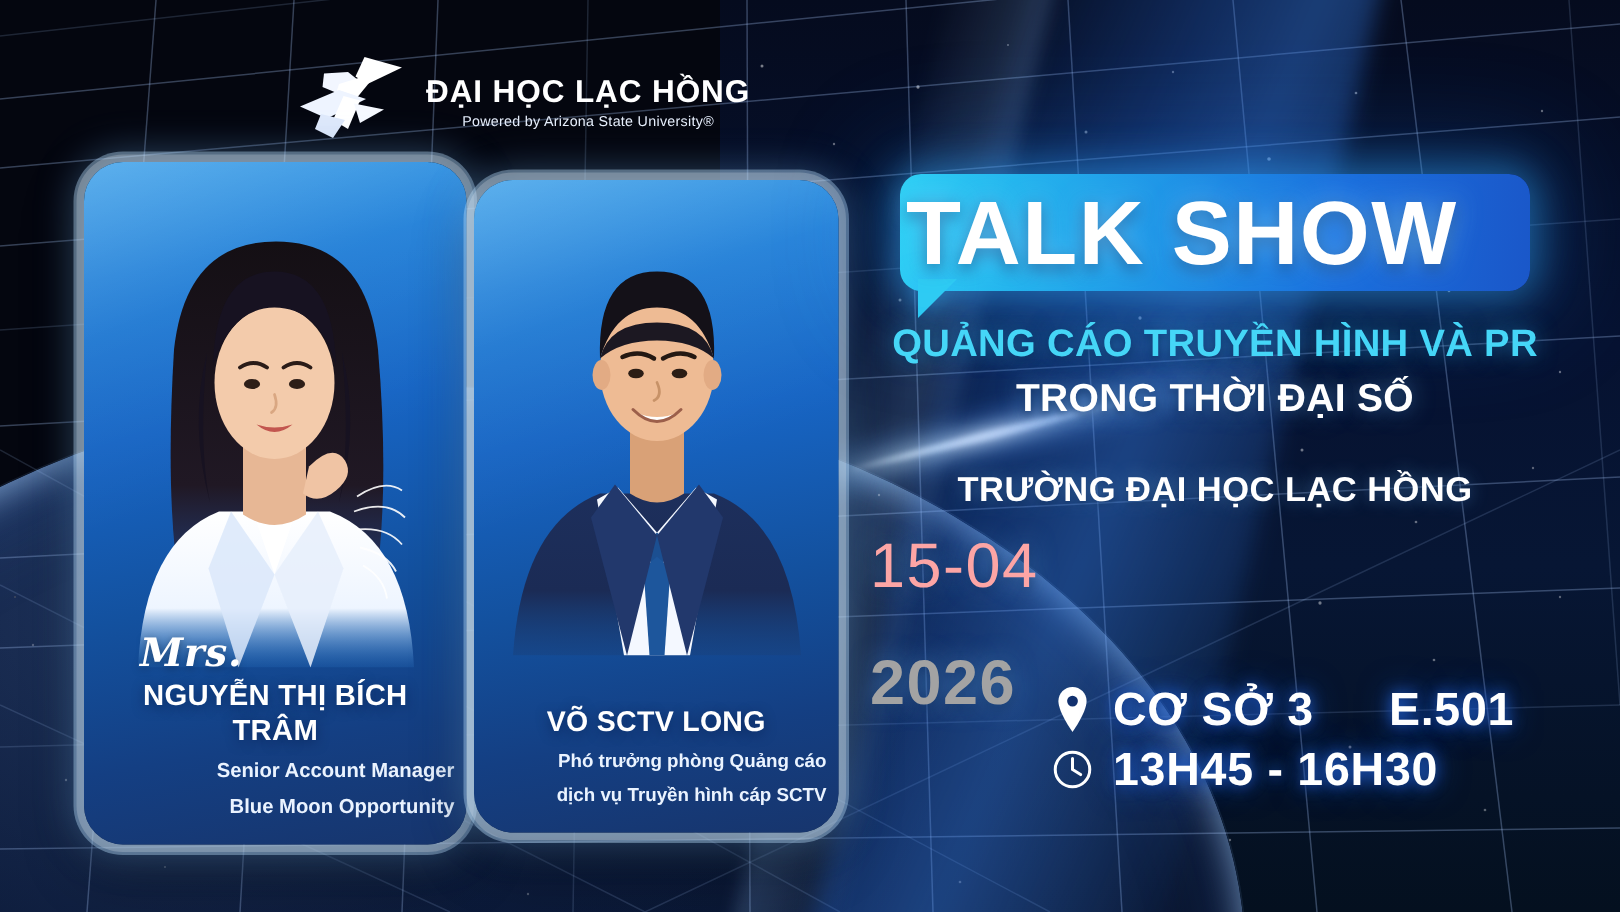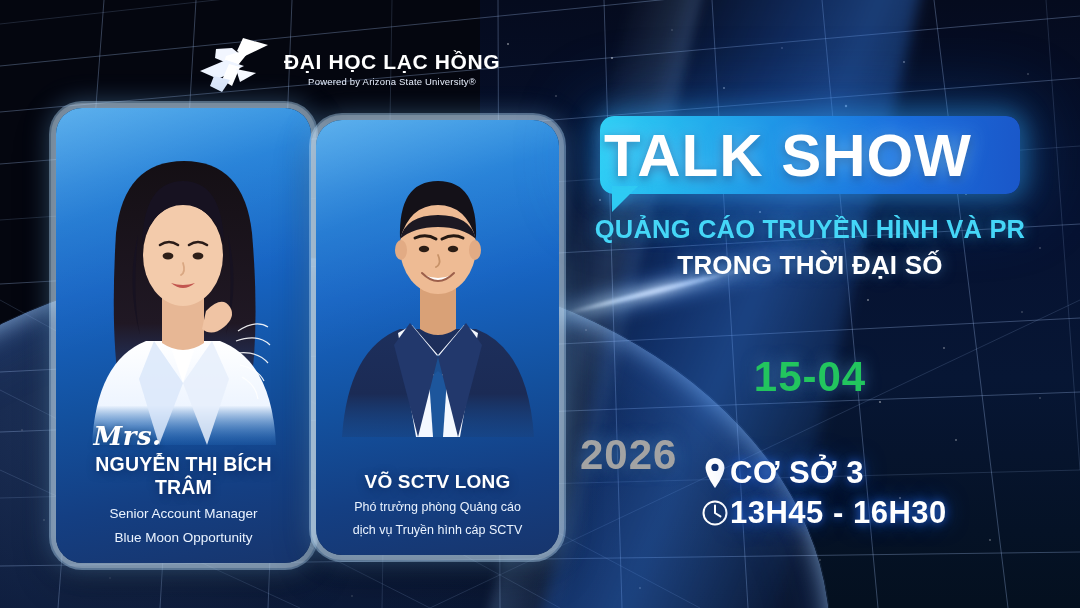--- a/index.html
+++ b/index.html
@@ -120,21 +120,21 @@
     font-size:26px; color:#ffffff; letter-spacing:.5px; line-height:1;
     text-shadow:0 1px 6px rgba(0,0,0,.35);
   }
   .c1 .honorific{ margin-left:-112px; }
   .c2 .honorific{ margin-left:-128px; }
   .sp-name{
     margin-top:4px; font-size:19.5px; font-weight:700; color:#ffffff;
     letter-spacing:.2px; text-shadow:0 2px 8px rgba(0,20,60,.5);
   }
   .c2 .sp-name{ font-size:19px; }
-  .sp-role{ margin-top:6px; font-size:13.5px; color:#eaf3ff; line-height:1.35; font-weight:400; }
+  .sp-role{ margin-top:6px; font-size:13.5px; color:#eaf3ff; line-height:1.35; font-weight:700;text-align:right; }
   .c2 .sp-role{ font-size:12.5px; }
 
   
   .bubble{
     position:absolute; left:600px; top:116px; width:420px; height:78px; border-radius:14px;
     background:linear-gradient(95deg, #2fd0f5 0%, #25b6ee 18%, #1f92e6 44%, #1b6fdd 70%, #1a57c9 100%);
     box-shadow:0 0 26px 6px rgba(50,175,255,.45), 0 0 70px 16px rgba(30,120,240,.25);
   }
   .bubble-tail{
     position:absolute; left:612px; top:186px; width:0; height:0;
@@ -157,33 +157,33 @@
     position:absolute; left:580px; top:250px; width:460px; text-align:center;
     font-size:26px; font-weight:700; color:#ffffff; letter-spacing:.2px;
     text-shadow:0 0 14px rgba(120,200,255,.5), 0 2px 6px rgba(0,20,60,.6);
   }
   .org{
     position:absolute; left:580px; top:313px; width:460px; text-align:center;
     font-size:23px; font-weight:700; color:#ffffff; letter-spacing:.3px;
     text-shadow:0 0 12px rgba(120,200,255,.45), 0 2px 6px rgba(0,20,60,.6);
   }
   .date-d{
-    position:absolute; left:580px; top:356px; width:460px; text-align:center;
-    font-size:42px; font-weight:700; color:#22c55e; letter-spacing:1px; line-height:1.02;
+    position:absolute; left:580px; top:356px; width:460px; 
+    font-size:42px; font-weight:400; color:#fca5a5; letter-spacing:1px; line-height:1.02;
     text-shadow:0 0 16px rgba(110,190,255,.5), 0 3px 8px rgba(0,20,60,.55);
   }
   .date-y{
     position:absolute; left:580px; top:394px; width:460px; text-align:left;
     font-size:42px; font-weight:700; color:#a3a3a3; letter-spacing:1px; line-height:1.02;
     text-shadow:0 0 16px rgba(110,190,255,.5), 0 3px 8px rgba(0,20,60,.55);
     margin-top:40px;
   }
 
   .info-row{
-    position:absolute; display:flex; align-items:center; 
+    position:absolute; display:flex; align-items:center; gap:12px;
     font-size:31px; font-weight:700; color:#ffffff; letter-spacing:.5px;
     text-shadow:0 0 10px rgba(40,110,230,.95), 0 0 22px rgba(30,90,210,.7), 0 2px 5px rgba(0,10,40,.6);
   }
   .row-venue{ left:700px; top:455px; }
   .row-time{ left:700px; top:495px; }
   .info-icon{ width:30px; height:34px; display:flex; align-items:center; justify-content:center; flex:0 0 auto; }
   .venue-gap{ display:inline-block; width:26px; }
 </style>
 </head>
 <body>
@@ -400,32 +400,34 @@
       </div>
     </div>
   </div>
 
   <div class="bubble"></div>
   <div class="bubble-tail"></div>
   <div class="talkshow">TALK SHOW</div>
 
   <div class="headline">QUẢNG CÁO TRUYỀN HÌNH VÀ PR</div>
   <div class="headline2">TRONG THỜI ĐẠI SỐ</div>
+  <div class="org">TRƯỜNG ĐẠI HỌC LẠC HỒNG</div>
   <div class="date-d">15-04</div>
   <div class="date-y">2026</div>
 
   <div class="info-row row-venue">
     <span class="info-icon">
       <svg width="24" height="32" viewBox="0 0 24 32">
           <path d="M12 1C6.8 1 2.6 5.2 2.6 10.4 2.6 18 12 31 12 31s9.4-13 9.4-20.6C21.4 5.2 17.2 1 12 1z" fill="#ffffff"></path>
           <circle cx="12" cy="10.4" r="3.6" fill="#11306e"></circle>
         </svg>
     </span>
     <span>CƠ SỞ 3</span>
     <span class="venue-gap"></span>
+    <span>E.501</span>
   </div>
 
   <div class="info-row row-time">
     <span class="info-icon">
       <svg width="28" height="28" viewBox="0 0 28 28">
           <circle cx="14" cy="14" r="11.5" fill="none" stroke="#ffffff" stroke-width="2"></circle>
           <path d="M14 6.6V14l5.4 3.4" stroke="#ffffff" stroke-width="2" fill="none" stroke-linecap="round"></path>
         </svg>
     </span>
     <span>13H45 - 16H30</span>

